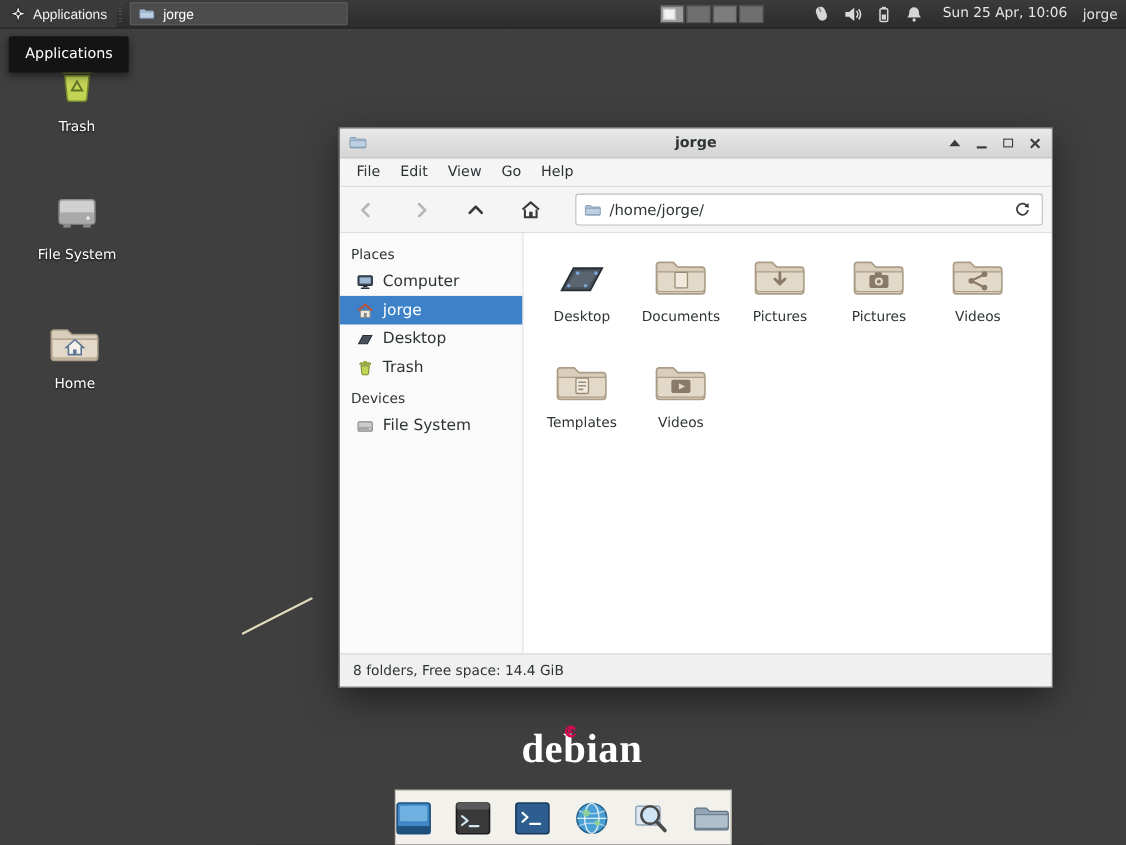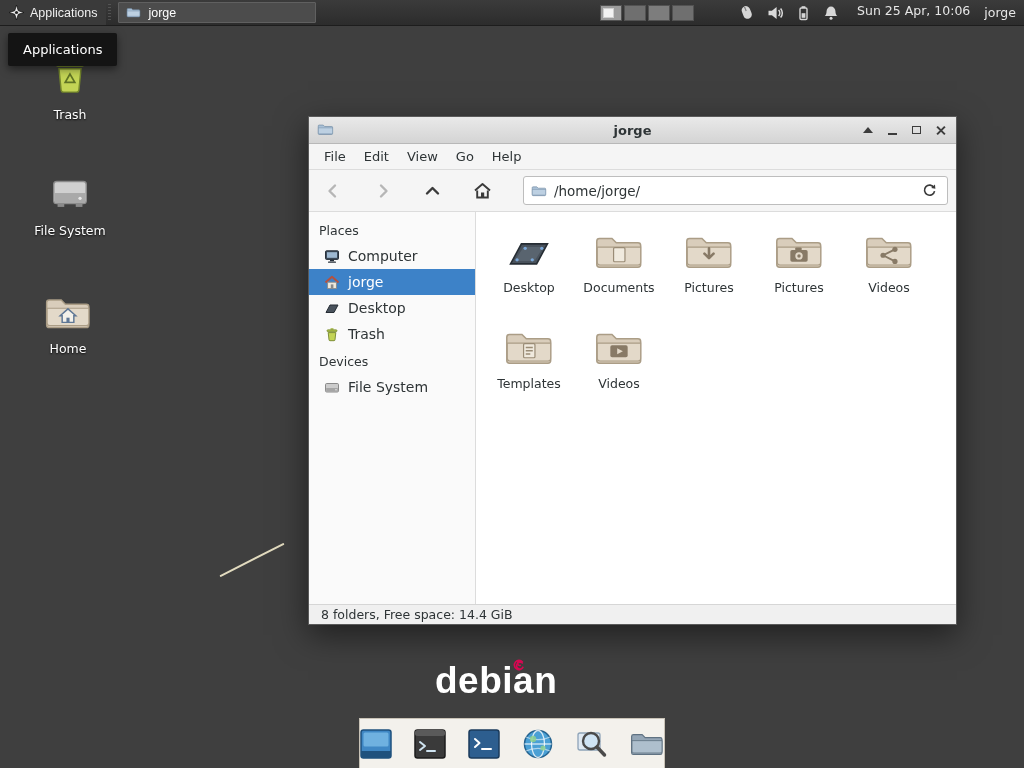--- a/index.html
+++ b/index.html
@@ -84,26 +84,26 @@
     font-size:14px; cursor:pointer; }
   .side-item.selected { background:var(--accent,#3d82c8); color:#fff; }
   .side-item svg { flex:0 0 auto; }
 
   .files { flex:1; background:#fff; padding:14px 4px 4px 8px; display:flex; flex-wrap:wrap;
     align-content:flex-start; overflow:hidden; }
   .fcell { width:90px; height:96px; display:flex; flex-direction:column; align-items:center;
     padding-top:4px; cursor:pointer; border-radius:3px; }
   .fcell .flbl { font-size:12.5px; margin-top:6px; color:#2e3436; }
 
-  .statusbar { height:20px; background:#f0f0f0; border-top:1px solid #d6d6d6;
+  .statusbar { height:30px; background:#f0f0f0; border-top:1px solid #d6d6d6;
     display:flex; align-items:center; padding-left:12px; font-size:12.5px; color:#2e3436; flex:0 0 auto; }
 
   
-  .brand { position:absolute; left:435px; top:660px; color:#fff;
-    font-family:Liberation Sans, sans-serif; font-weight:bold;
+  .brand { position:absolute; left:474px; top:660px; color:#fff;
+    font-family:Liberation Serif, serif; font-weight:bold;
     font-size:37px; letter-spacing:0.5px; }
   .brand-swirl { position:absolute; left:512px; top:658px; }
 
   
   .dock { position:absolute; left:359px; bottom:0; height:50px; width:306px;
     background:#f3f1ec; border:1px solid #c9c3b7; border-bottom:none;
     display:flex; align-items:center; justify-content:center; gap:10px; padding:0 10px; z-index:40; }
   .dock .launcher { width:38px; height:40px; display:flex; align-items:center; justify-content:center;
     border-radius:3px; cursor:pointer; }
   .dock-sep { width:1px; height:34px; background:#c6c0b4; }

